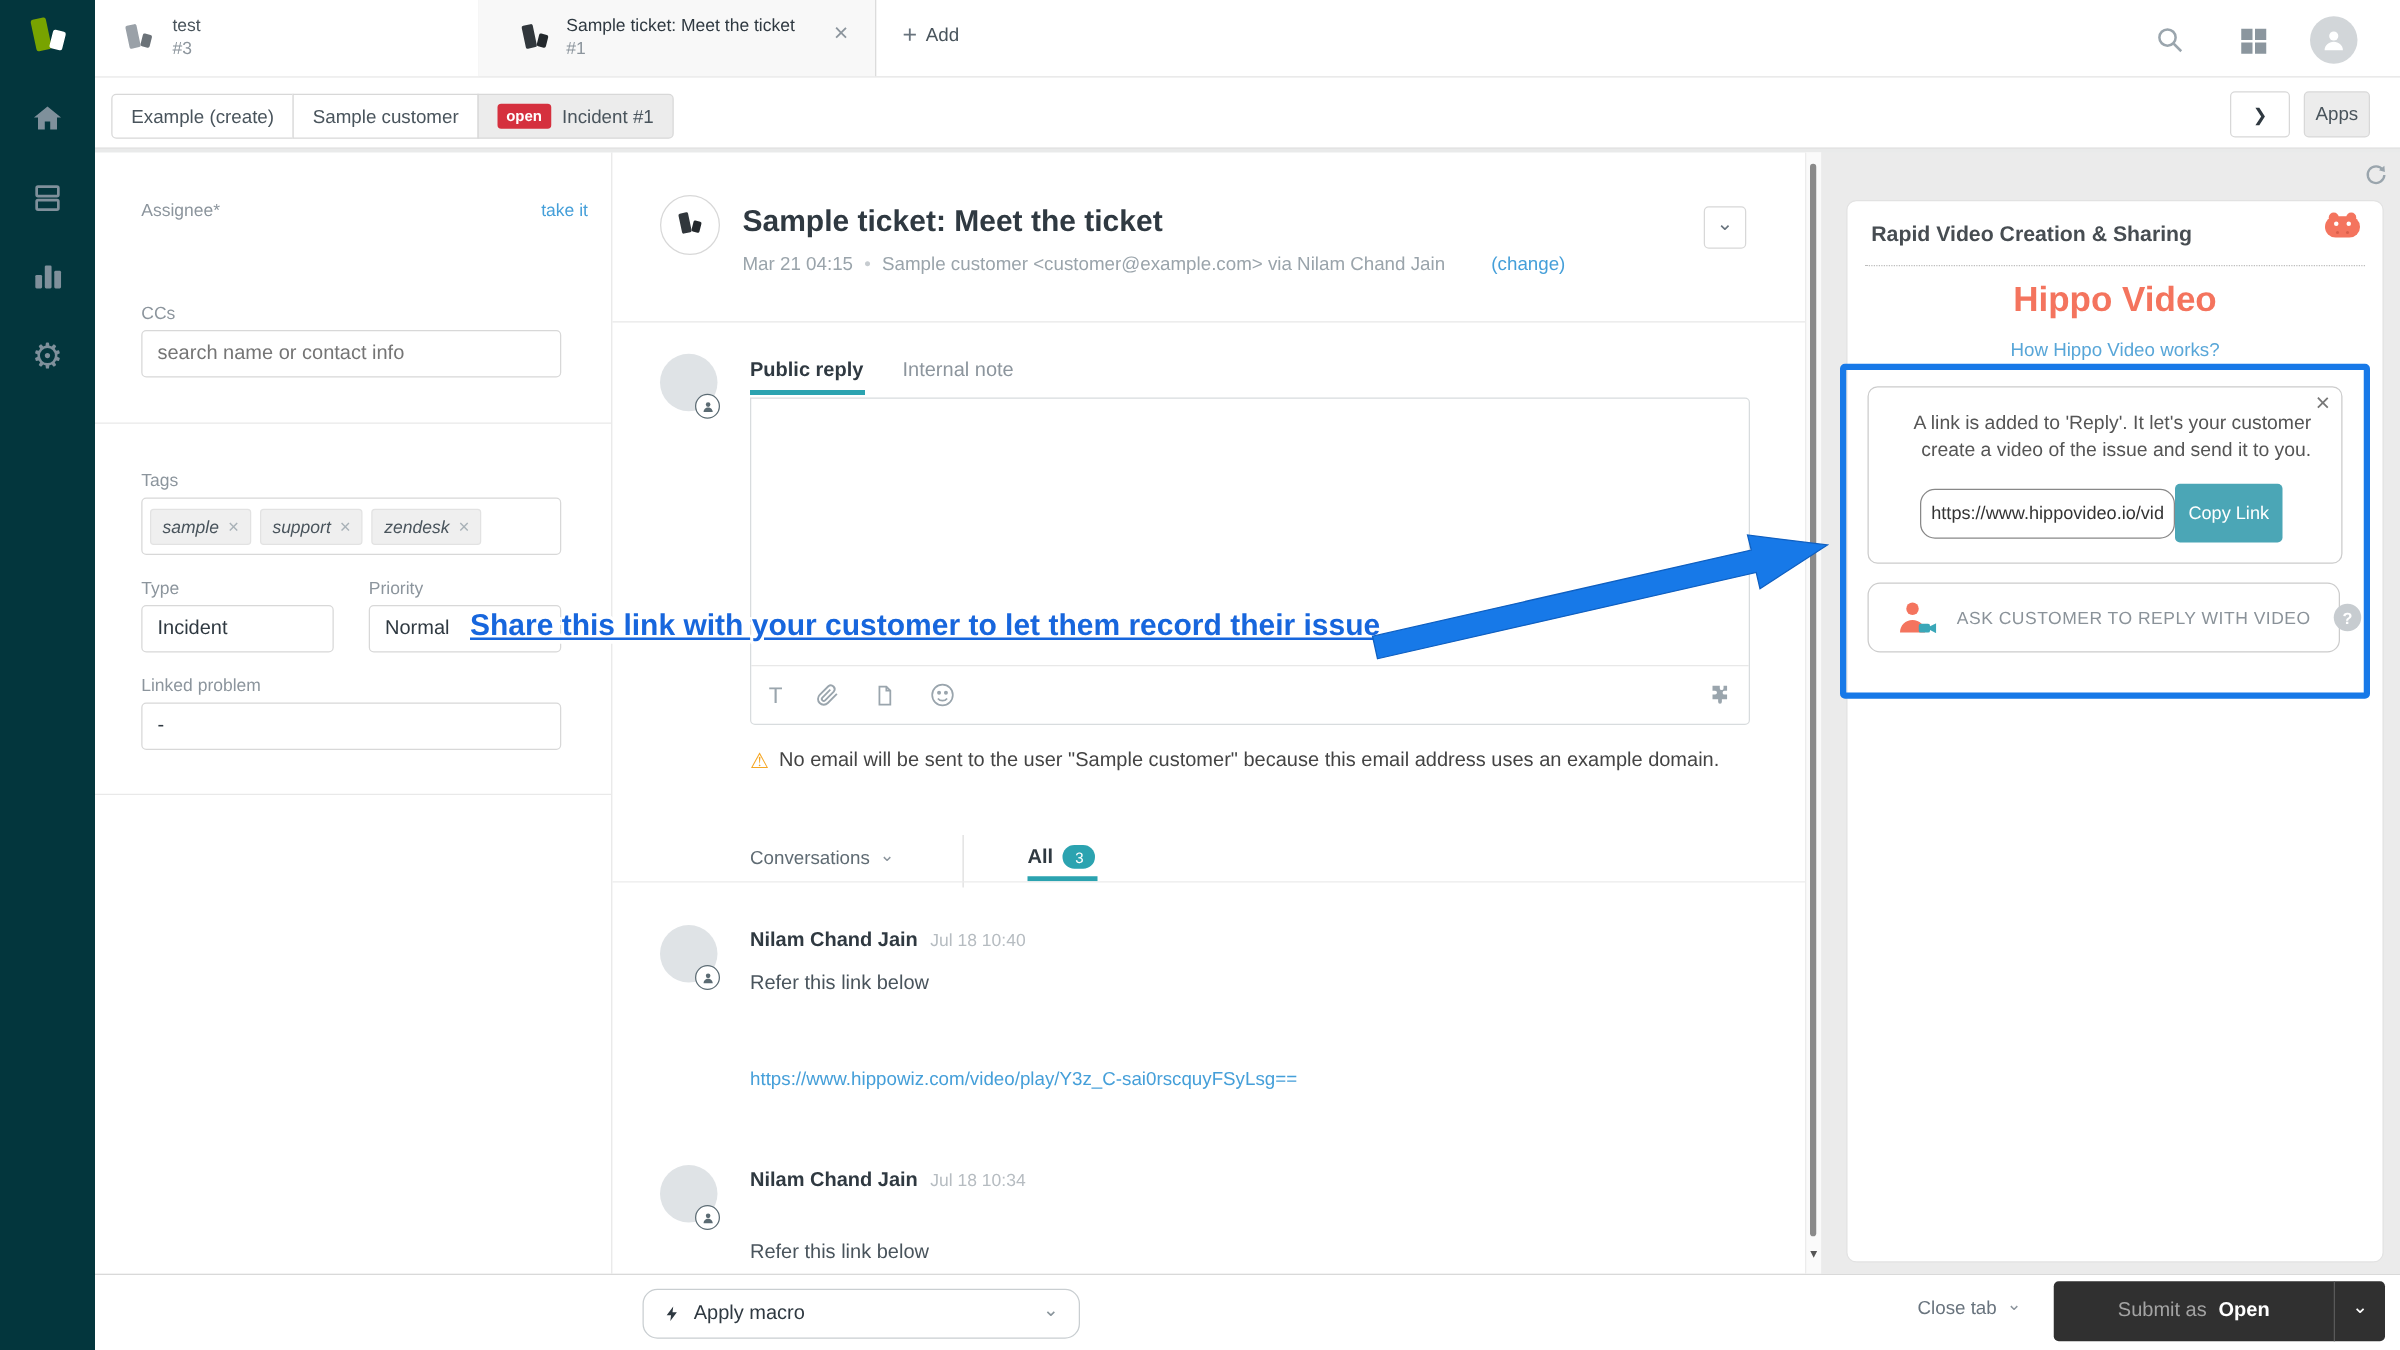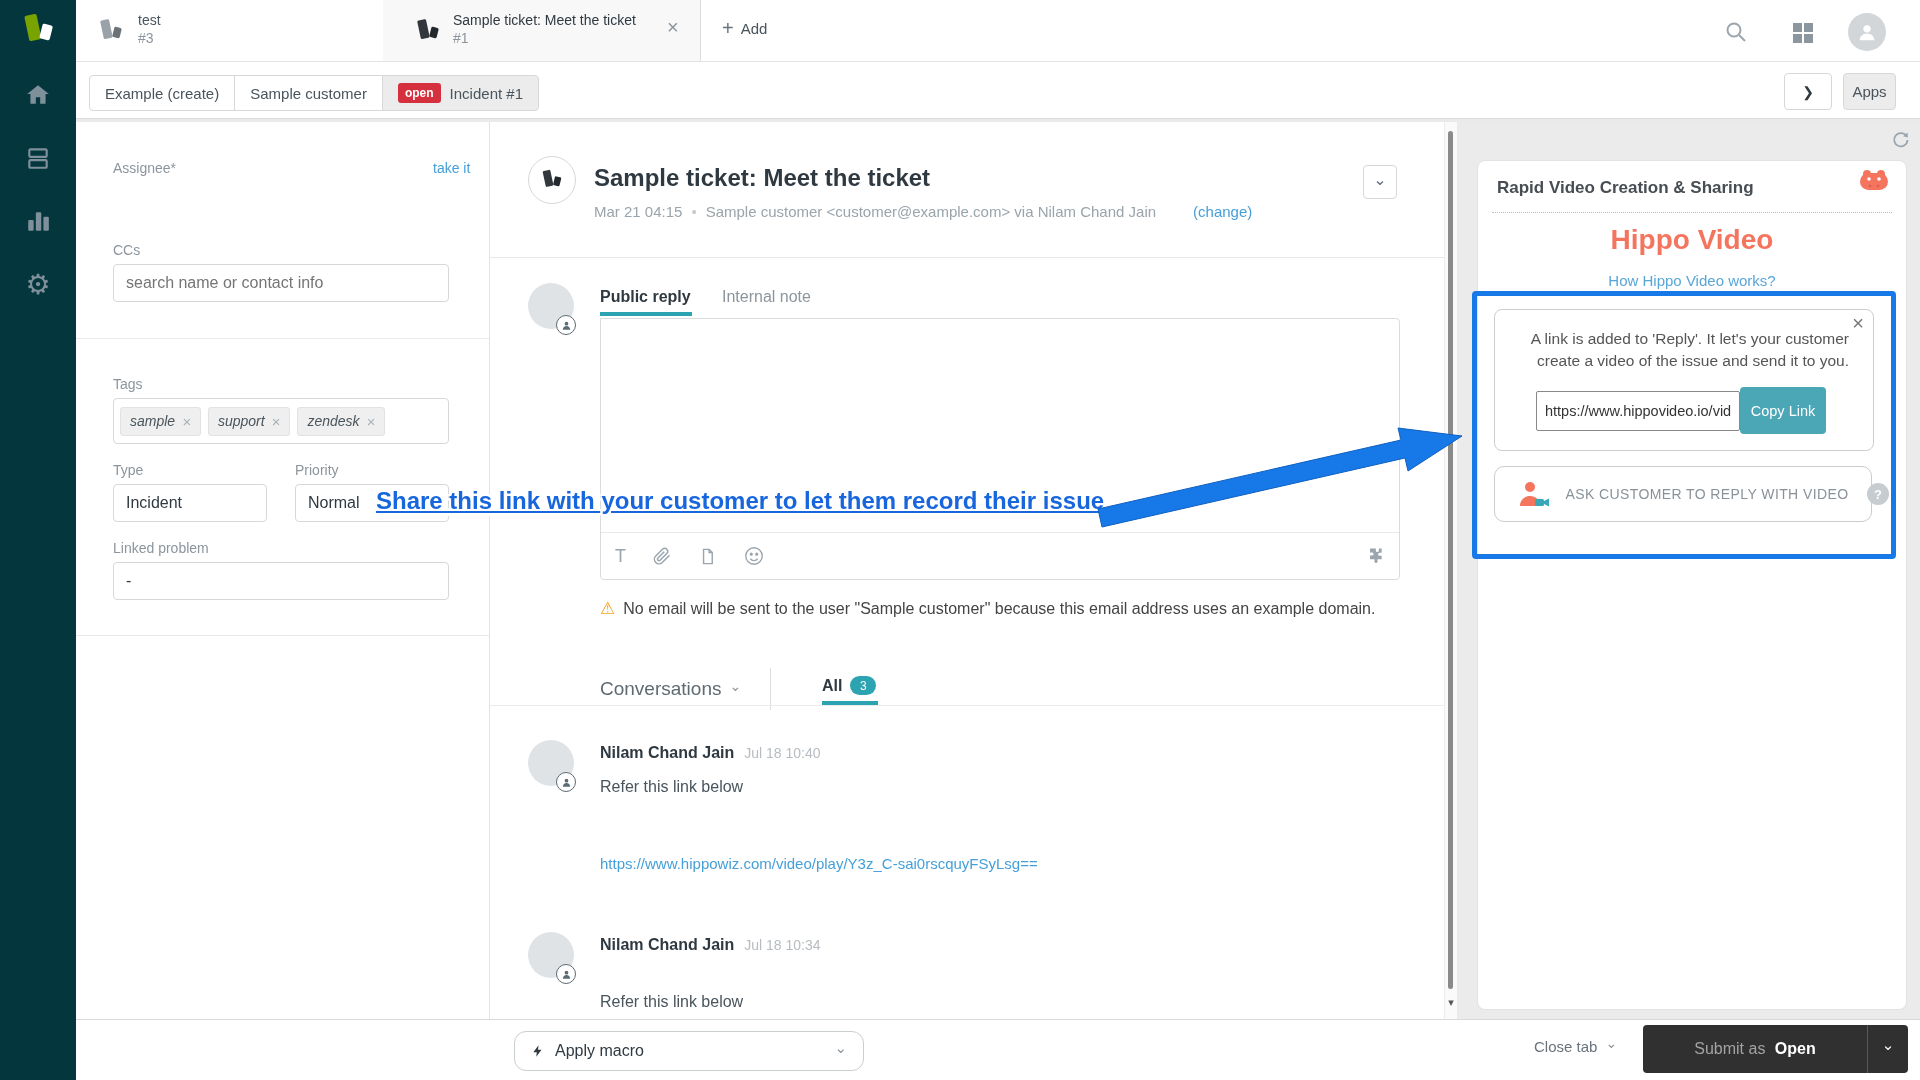--- a/index.html
+++ b/index.html
@@ -224,21 +224,21 @@
         </svg>
     </div>
   </div>
 
   <div class="abs" style="left:600px;top:598px;width:786px;display:flex;gap:8px;">
     <span style="color:#f5a623;font-size:17px;line-height:22px;">⚠</span>
     <span style="font-size:16px;color:#444;line-height:22px;max-width:760px;">No email will be sent to the user "Sample customer" because this email address uses an example domain.</span>
   </div>
 
   <div class="abs" style="left:600px;top:678px;display:flex;align-items:center;gap:8px;cursor:pointer;">
-    <span style="font-size:19px;color:#5f6b73;">Conversations</span>
+    <span style="font-size:15px;color:#5f6b73;">Conversations</span>
     <span style="font-size:14px;color:#8c959d;margin-top:-6px;">⌄</span>
   </div>
   <div class="abs" style="left:770px;top:668px;width:1px;height:42px;background:#ddd;"></div>
   <div class="abs" style="left:822px;top:676px;display:flex;align-items:center;gap:8px;cursor:pointer;">
     <span style="font-size:16px;font-weight:700;color:#2f3941;">All</span>
     <span style="background:#2ba3b0;color:#fff;font-size:12px;min-width:26px;height:19px;border-radius:10px;display:inline-flex;align-items:center;justify-content:center;">3</span>
   </div>
   <div class="abs" style="left:822px;top:701px;width:56px;height:4px;background:#2ba3b0;"></div>
   <div class="abs" style="left:490px;top:705px;width:954px;height:1px;background:#ebebeb;"></div>
 
@@ -299,21 +299,21 @@
 
   <div class="abs" style="left:1477px;top:224px;width:430px;text-align:center;font-size:28px;font-weight:bold;color:#f4745e;">Hippo Video</div>
   <div class="abs" style="left:1477px;top:272px;width:430px;text-align:center;font-size:15px;color:#58a6d8;cursor:pointer;">How Hippo Video works?</div>
 
   <div class="abs" style="left:1472px;top:291px;width:424px;height:268px;border:5px solid #1779e8;border-radius:4px;box-sizing:border-box;"></div>
 
   <div class="abs" style="left:1494px;top:309px;width:380px;height:142px;border:1px solid #ccc;border-radius:8px;background:#fff;box-sizing:border-box;">
     <span style="position:absolute;right:9px;top:2px;font-size:20px;color:#777;cursor:pointer;">×</span>
     <div style="padding:18px 24px 0;text-align:right;font-size:15.5px;color:#555;line-height:1.45;">A link is added to 'Reply'. It let's your customer create a video of the issue and send it to you.</div>
   </div>
-  <input class="abs" style="left: 1536px; top: 391px; width: 204px; height: 40px; border: 1px solid rgb(136, 136, 136); border-radius: 2px; padding: 0px 8px; font-size: 14.5px; color: rgb(51, 51, 51); box-sizing: border-box;" value="https://www.hippovideo.io/vid">
+  <input class="abs" style="left: 1536px; top: 391px; width: 204px; height: 40px; border: 1px solid rgb(136, 136, 136); border-radius: 12px; padding: 0px 8px; font-size: 14.5px; color: rgb(51, 51, 51); box-sizing: border-box;" value="https://www.hippovideo.io/vid">
   <button class="abs" style="left:1740px;top:387px;width:86px;height:47px;background:#4ba6b6;color:#fff;border:none;border-radius:4px;font-size:14.5px;font-family:'Liberation Sans',sans-serif;cursor:pointer;">Copy Link</button>
 
   <div class="abs" style="left:1494px;top:466px;width:378px;height:56px;border:1px solid #ccc;border-radius:10px;background:#fff;box-sizing:border-box;display:flex;align-items:center;justify-content:center;gap:16px;cursor:pointer;">
     <svg width="32" height="32" viewBox="0 0 32 32">
         <circle cx="13" cy="9" r="5" fill="#f4745e"></circle>
         <path d="M3 28c0-6 4.5-10 10-10s10 4 10 10z" fill="#f4745e"></path>
         <rect x="18" y="21" width="9" height="7" rx="1.5" fill="#3aa7b8"></rect>
         <path d="M27 23l5-2.5v8L27 26z" fill="#3aa7b8"></path>
       </svg>
     <span style="font-size:14px;color:#8a9299;letter-spacing:.4px;">ASK CUSTOMER TO REPLY WITH VIDEO</span>

